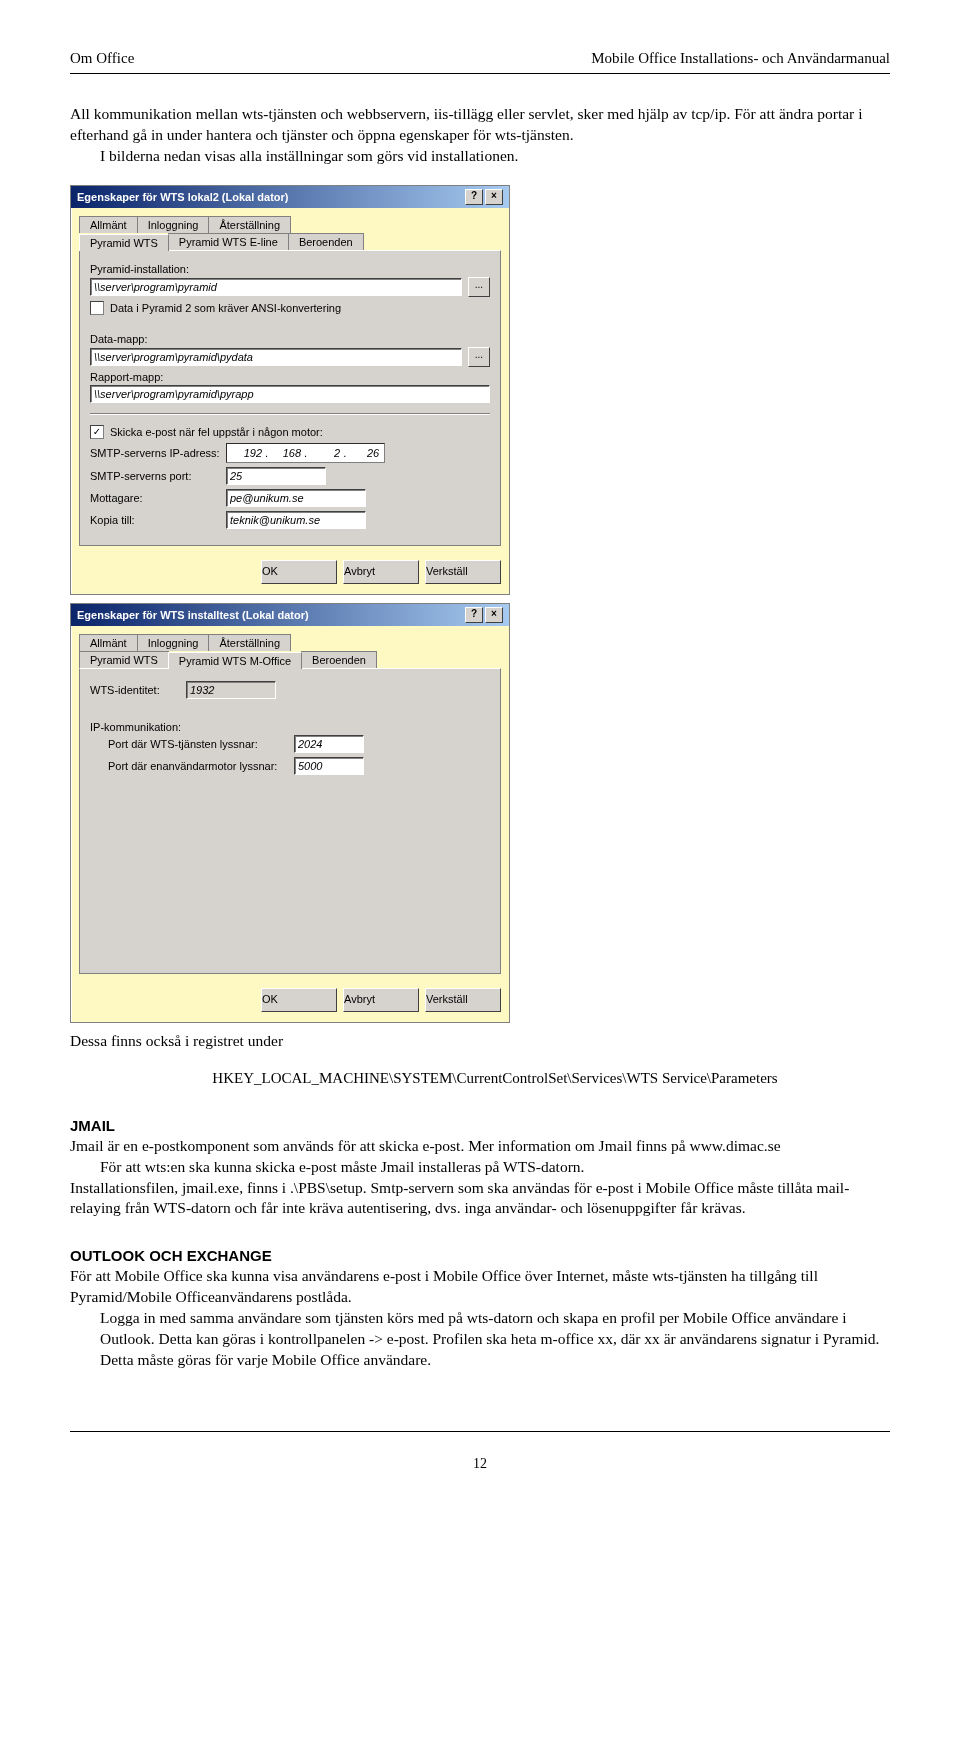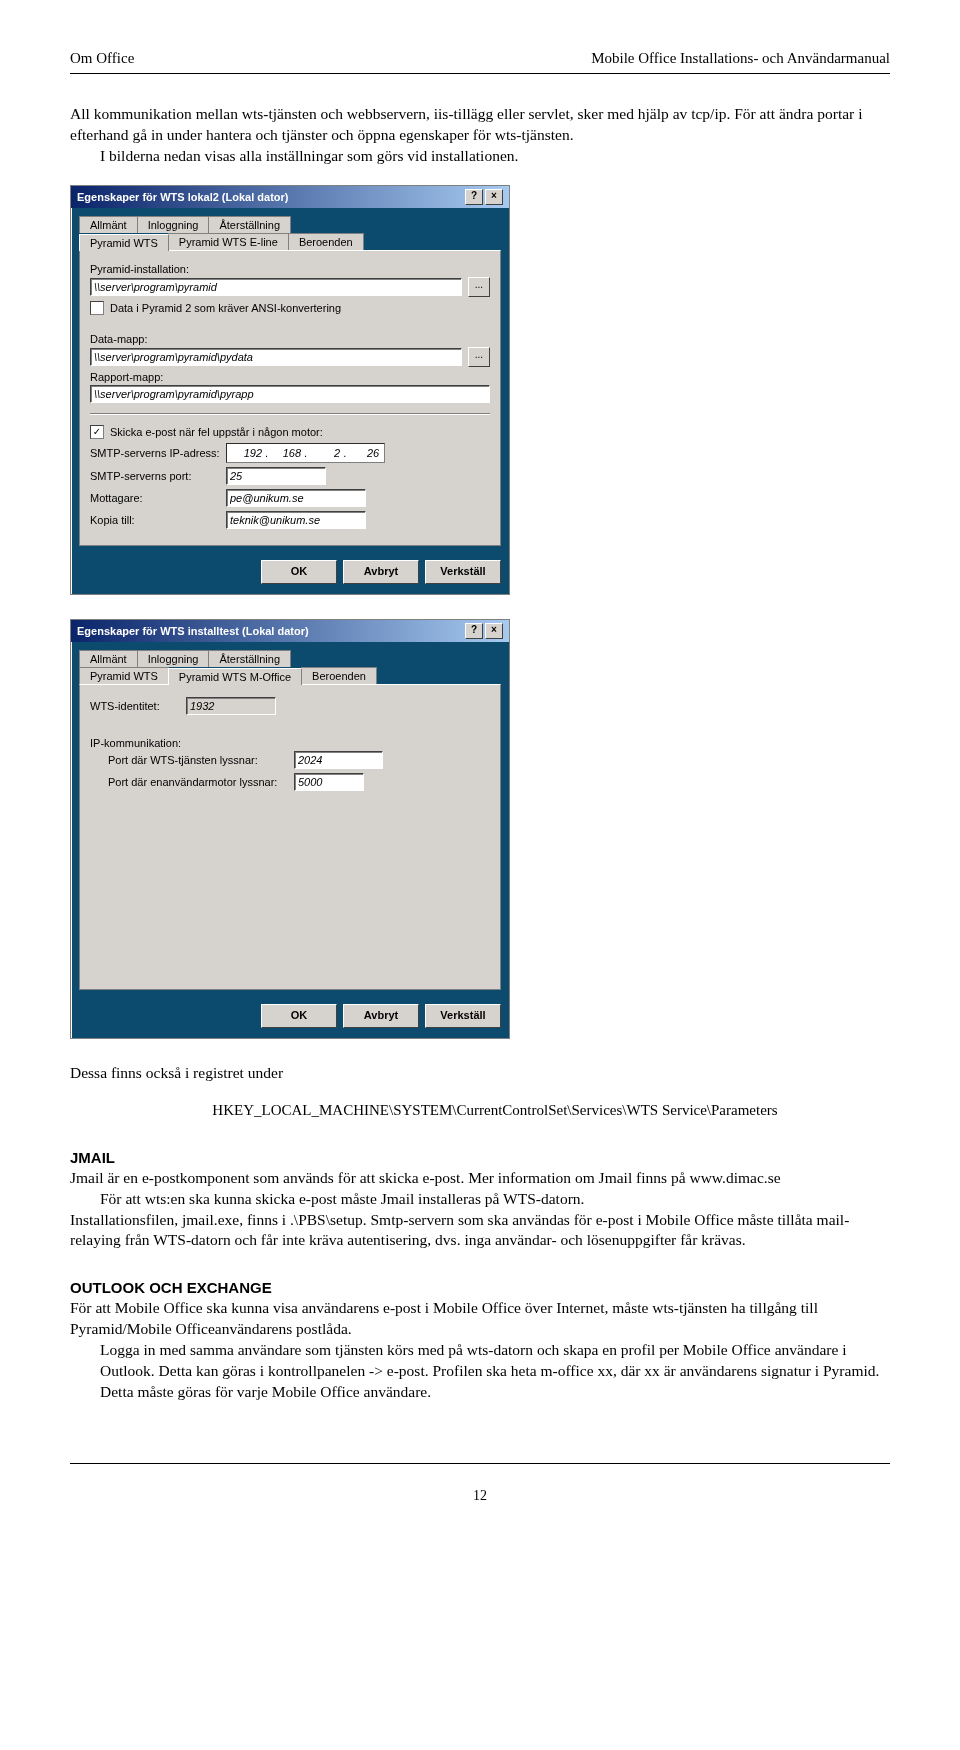--- a/index.html
+++ b/index.html
@@ -27,27 +27,27 @@
   .body-text {
     font-size: 15.5px;
     line-height: 1.35;
     margin-bottom: 18px;
   }
   .indent {
     padding-left: 30px;
   }
   .dialog {
     width: 438px;
-    background: #0c4a6e;
+    background: #fef9c3;
     border: 1px solid #808080;
     box-shadow: 1px 1px 0 #fff inset;
     font-family: Tahoma, Arial, sans-serif;
     font-size: 11px;
     color: #000;
-    margin-bottom: 24px;
+    margin-bottom: 8px;
   }
   .title-bar {
     background: linear-gradient(90deg, #0a246a 0%, #a6caf0 100%);
     color: #fff;
     font-weight: bold;
     padding: 3px 6px;
     display: flex;
     justify-content: space-between;
     align-items: center;
   }
@@ -147,23 +147,21 @@
   }
   .win-button {
     min-width: 74px;
     height: 22px;
     background: #d6d3cf;
     border: 1px solid #fff;
     border-right-color: #404040;
     border-bottom-color: #404040;
     font-family: Tahoma, Arial, sans-serif;
     font-size: 11px;
-    text-align: center;
     line-height: 20px;
-    font-weight: bold;
   }
   .lbl-cell { width: 130px; font-size:11px; }
   .hr-sep { border-top:1px solid #808080; border-bottom:1px solid #fff; margin:10px 0; }
   .section-heading {
     font-family: Arial, Helvetica, sans-serif;
     font-weight: bold;
     font-size: 15px;
     margin-top: 28px;
     margin-bottom: 2px;
   }
@@ -292,21 +290,21 @@
     </div>
     <div class="tab-body" style="min-height:280px">
       <div class="row">
         <div class="lbl-cell" style="width:90px">WTS-identitet:</div>
         <input class="win-input ro" style="width: 90px;" readonly="" value="1932">
       </div>
       <div style="height:18px"></div>
       <div class="field-label">IP-kommunikation:</div>
       <div class="row" style="padding-left:18px">
         <div class="lbl-cell" style="width:180px">Port där WTS-tjänsten lyssnar:</div>
-        <input class="win-input" style="width: 89px;" value="2024">
+        <input class="win-input" style="width: 70px;" value="2024">
       </div>
       <div class="row" style="padding-left:18px">
         <div class="lbl-cell" style="width:180px">Port där enanvändarmotor lyssnar:</div>
         <input class="win-input" style="width: 70px;" value="5000">
       </div>
     </div>
     <div class="dlg-buttons">
       <div class="win-button">OK</div>
       <div class="win-button">Avbryt</div>
       <div class="win-button">Verkställ</div>

